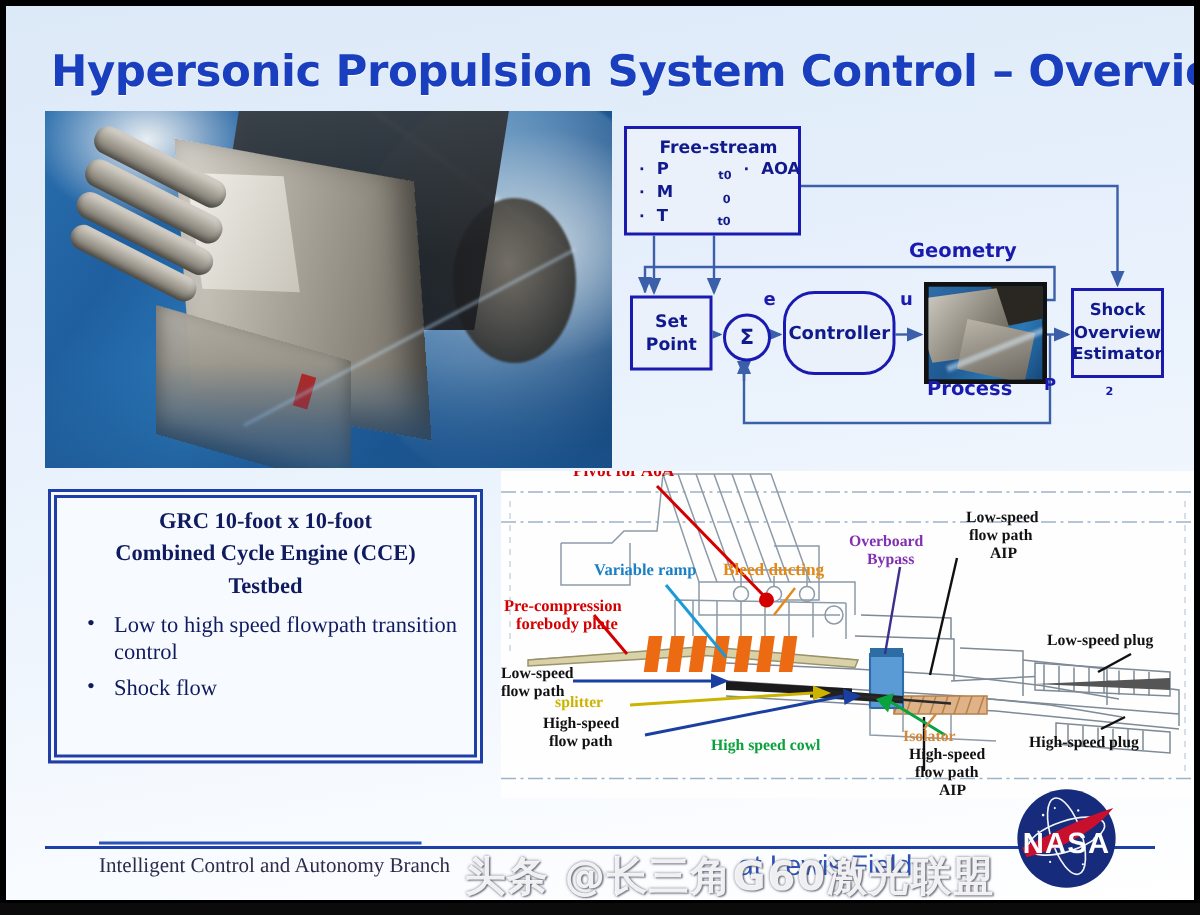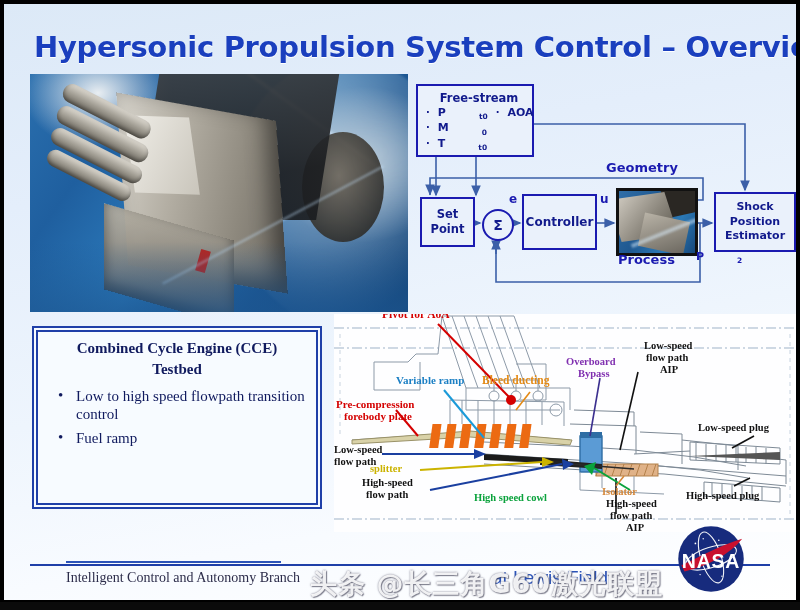--- a/index.html
+++ b/index.html
@@ -103,22 +103,22 @@
     font-family:"DejaVu Sans",sans-serif;
     display:flex;flex-direction:column;justify-content:center;align-items:center;
     box-sizing:border-box;
   }
   #bx-free{left:8px;top:2px;width:118px;height:73px;align-items:flex-start;padding:3px 0 0 8px;font-size:11px;line-height:1.28;}
   #bx-free .hd{width:100%;text-align:center;padding-right:8px;font-size:11.5px;}
   #bx-free .rw{display:flex;gap:8px;align-items:baseline;}
   #bx-free .bul{font-size:10px;}
   sub{font-size:.68em;padding-left:33px;}
   #bx-set{left:12px;top:115px;width:55px;height:50px;font-size:11.5px;line-height:1.3;}
-  #bx-ctrl{left:114px;top:112px;width:75px;height:56px;font-size:12px;}
-  #bx-shock{left:306px;top:110px;width:82px;height:60px;font-size:11px;line-height:1.32;}
+  #bx-ctrl{left:114px;top:112px;width:75px;height:56px;font-size:12px;border-radius:21px;}
+  #bx-shock{left:306px;top:110px;width:62px;height:60px;font-size:11px;line-height:1.32;}
   #sum{
     position:absolute;left:74px;top:127px;width:28px;height:28px;border-radius:50%;
     background:#eaf1fb;border:2px solid #1a1ab0;color:#111a8c;font-weight:bold;
     display:flex;justify-content:center;align-items:center;font-size:14px;
     font-family:"DejaVu Sans",sans-serif;
   }
   #proc{
     position:absolute;left:208px;top:106px;width:76px;height:62px;
     border:3px solid #111;overflow:hidden;background:#123;
   }
@@ -292,31 +292,32 @@
       <div class="pin" id="pr-metal2"></div>
       <div class="pin" id="pr-hl"></div>
     </div>
 
     <div class="lbl" id="lb-geo">Geometry</div>
     <div class="lbl" id="lb-proc">Process</div>
     <div class="lbl" id="lb-p2"><span>P</span><sub>2</sub></div>
 
     <div class="bx" id="bx-shock">
       <span>Shock</span>
-      <span>Position</span>
+      <span>Overview</span>
       <span>Estimator</span>
     </div>
   </div>
 
   <div id="tbox">
+    <div class="hd">GRC 10-foot x 10-foot</div>
     <div class="hd">Combined  Cycle Engine (CCE)</div>
     <div class="hd">Testbed</div>
     <ul>
       <li>Low to high speed flowpath transition control</li>
-      <li>Fuel ramp</li>
+      <li>Shock flow</li>
     </ul>
   </div>
 
   <div id="sch">
     <svg width="462" height="218">
 
       <g stroke="#9fb3c8" stroke-width="1" stroke-dasharray="10 3 2 3" fill="none">
         <line x1="0" y1="14" x2="462" y2="14"></line>
         <line x1="0" y1="34" x2="462" y2="34"></line>
         <line x1="0" y1="205" x2="462" y2="205"></line>

